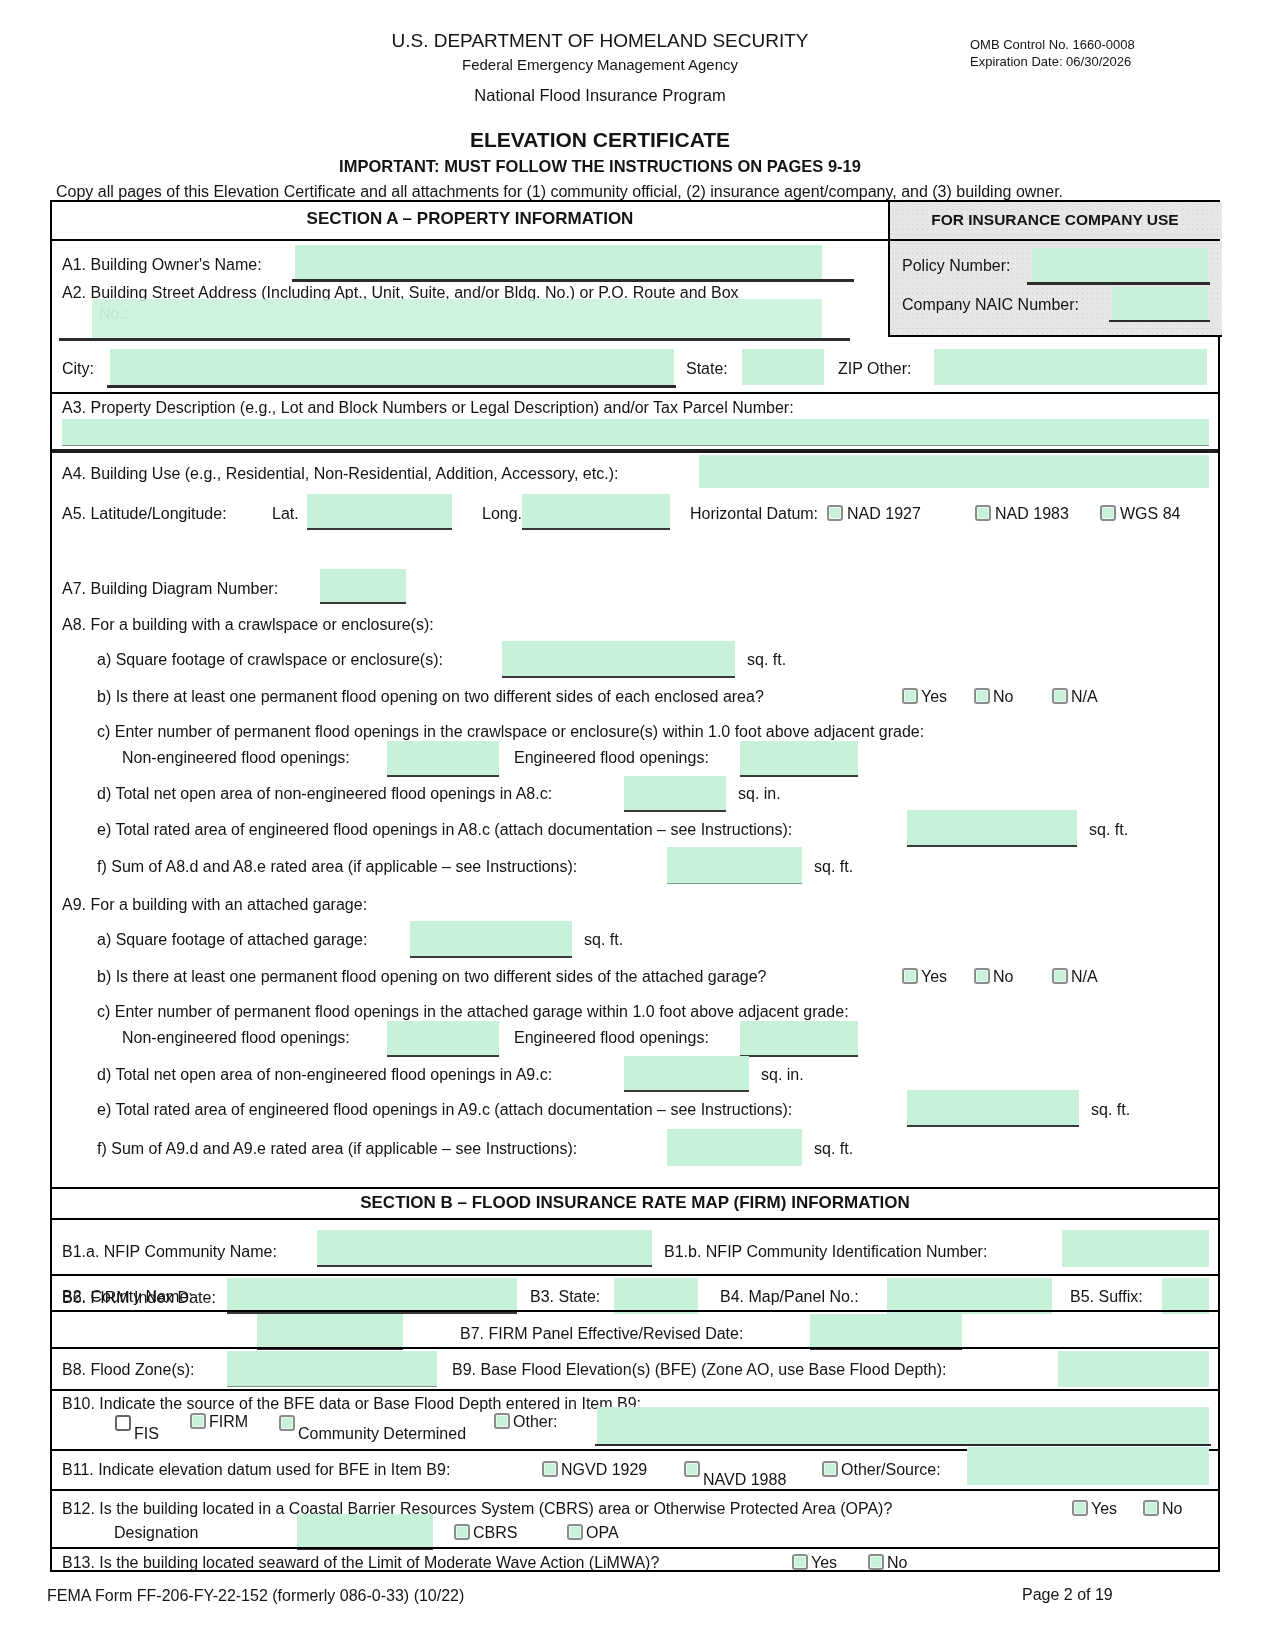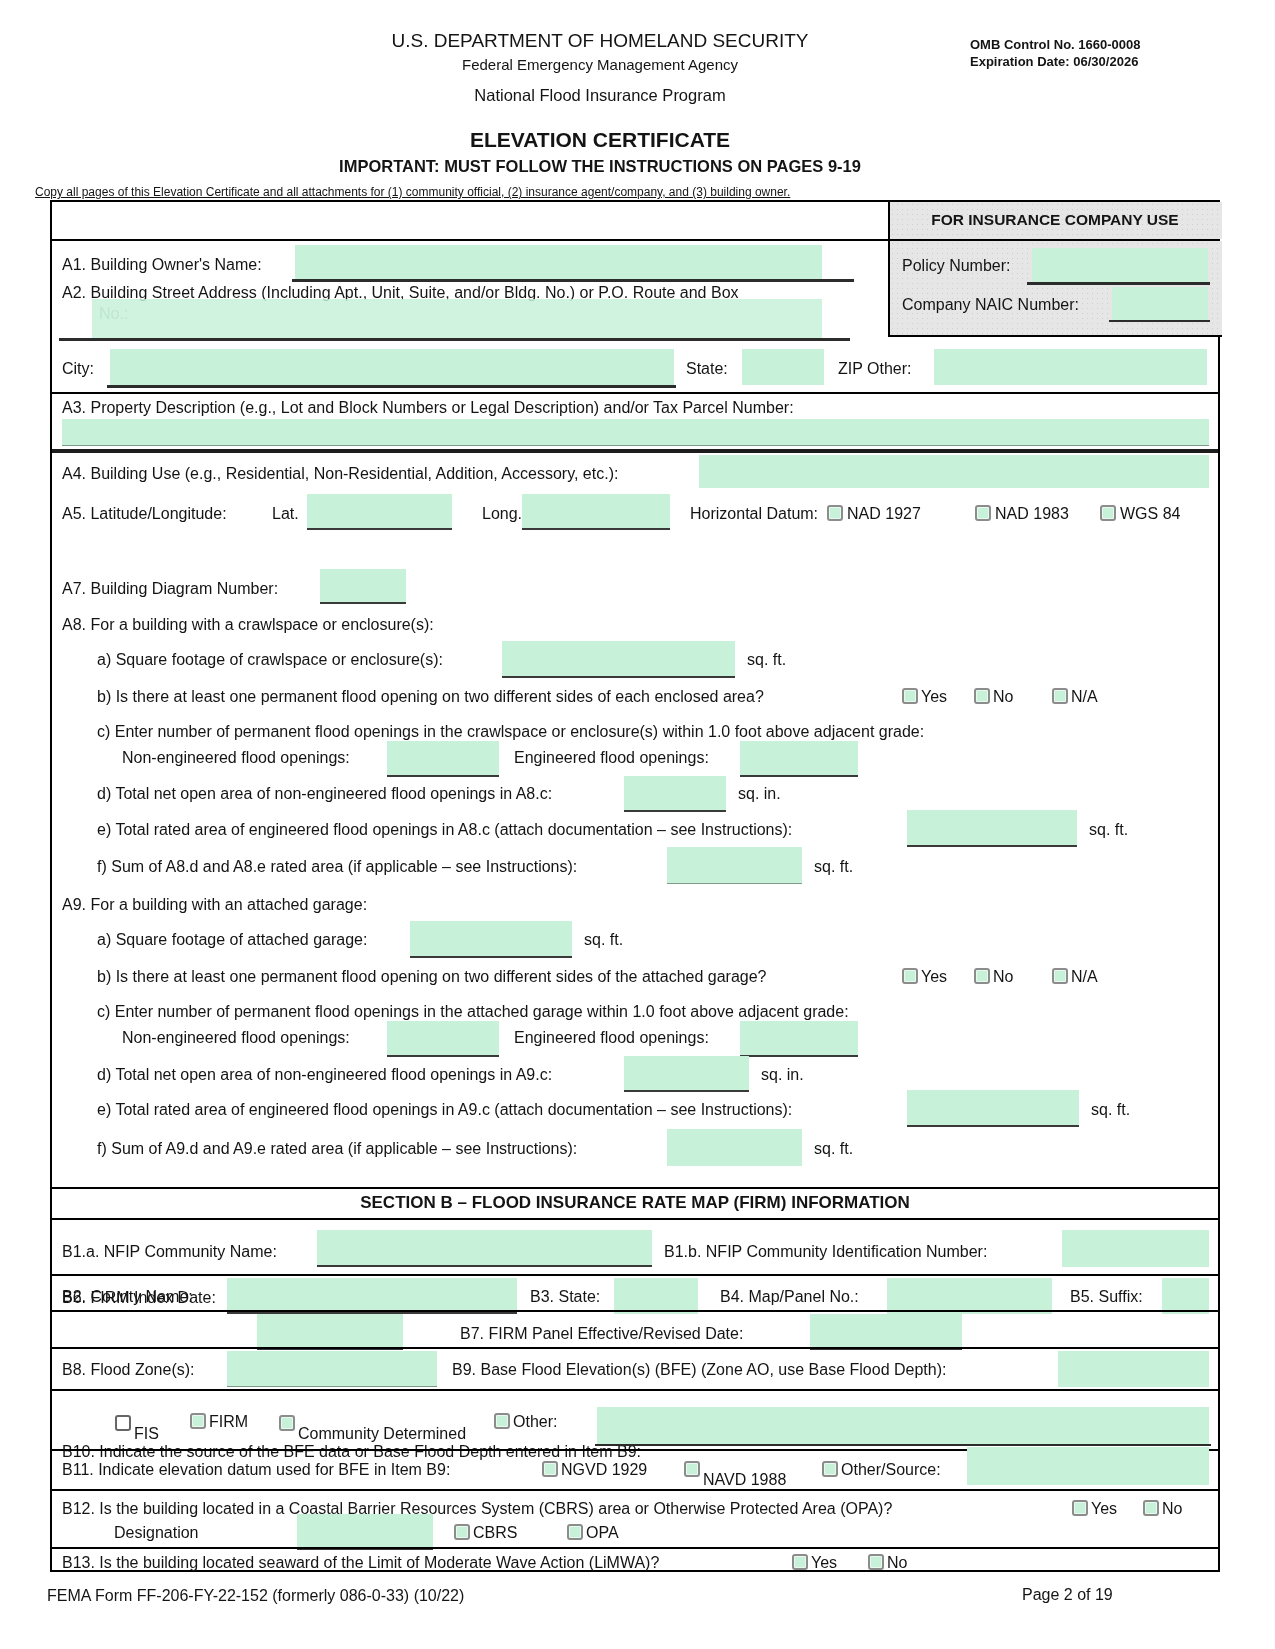--- a/index.html
+++ b/index.html
@@ -1,21 +1,21 @@
 <!DOCTYPE html>
 <html><head>
 <meta charset="utf-8">
 <style>
   html,body{margin:0;padding:0;background:#fff;}
   #page{position:relative;width:1275px;height:1649px;background:#ffffff;
         font-family:"Liberation Sans","DejaVu Sans",sans-serif;color:#141414;overflow:hidden;}
   .abs{position:absolute;}
   .ctr{position:absolute;left:0;width:1200px;text-align:center;white-space:nowrap;}
   .lbl{position:absolute;font-size:16px;line-height:20px;white-space:nowrap;color:#141414;}
-  .small{font-size:13px;line-height:17px;font-weight:bold;}
+  .small{font-size:13px;line-height:17px;}
   .b{font-weight:bold;}
   #formtable{position:absolute;left:50px;top:200px;width:1170px;height:1372px;
              border:2px solid #000;box-sizing:border-box;background:#fff;}
   .fld{position:absolute;background:#C7F1D9;}
   .fld.ul{border-bottom:2px solid #3a3a3a;box-sizing:border-box;}
   .fld.ulthin{border-bottom:1.5px solid #7d9c8c;box-sizing:border-box;}
   .uline{position:absolute;background:#2c2c2c;height:2.5px;}
   .rline{position:absolute;left:0;width:100%;height:1.5px;background:#000;}
   .thick{position:absolute;left:0;width:100%;height:4px;background:#1c1c1c;}
   .cb{position:absolute;width:16px;height:16px;background:#C7F1D9;border:2px solid #8c8c8c;
@@ -31,24 +31,25 @@
 
 <div id="page">
 
   <div class="ctr" style="top:30px;font-size:19px;">U.S. DEPARTMENT OF HOMELAND SECURITY</div>
   <div class="ctr" style="top:56px;font-size:15px;">Federal Emergency Management Agency</div>
   <div class="ctr" style="top:86px;font-size:16.5px;">National Flood Insurance Program</div>
   <div class="lbl small" style="left:970px;top:36px;">OMB Control No. 1660-0008</div>
   <div class="lbl small" style="left:970px;top:53px;">Expiration Date: 06/30/2026</div>
   <div class="ctr b" style="top:128px;font-size:21px;">ELEVATION CERTIFICATE</div>
   <div class="ctr b" style="top:157px;font-size:16.5px;">IMPORTANT: MUST FOLLOW THE INSTRUCTIONS ON PAGES 9-19</div>
-  <div class="lbl" style="left:35px;top:182px;font-size:12px;text-decoration:underline;">Copy all pages of this Elevation Certificate and all attachments for (1) community official, (2) insurance agent/company, and (3) building owner.</div>
+  <div class="lbl" style="left:56px;top:182px;font-size:16px;">Copy all pages of this Elevation Certificate and all attachments for (1) community official, (2) insurance agent/company, and (3) building owner.</div>
 
   <div id="formtable">
 
+    <div class="secttl" style="left:0;top:7px;width:836px;">SECTION A – PROPERTY INFORMATION</div>
     <div class="panel" style="left:836px;top:0;width:334px;height:37px;border-left:2px solid #000;"></div>
     <div class="abs b" style="left:836px;top:9px;width:334px;text-align:center;font-size:15.5px;white-space:nowrap;">FOR INSURANCE COMPANY USE</div>
     <div class="rline" style="top:37px;height:2px;"></div>
 
     <div class="panel" style="left:836px;top:39px;width:334px;height:96px;border-left:2px solid #000;border-bottom:2px solid #000;"></div>
     <div class="lbl" style="left:850px;top:54px;">Policy Number:</div>
     <div class="fld" style="left:980px;top:46px;width:176px;height:34px;"></div>
     <div class="uline" style="left:975px;top:80px;width:183px;"></div>
     <div class="lbl" style="left:850px;top:93px;">Company NAIC Number:</div>
     <div class="fld" style="left:1060px;top:85px;width:96px;height:33px;"></div>
@@ -183,21 +184,21 @@
     <div class="lbl" style="left:408px;top:1122px;">B7. FIRM Panel Effective/Revised Date:</div>
     <div class="fld ul" style="left:758px;top:1112px;width:152px;height:36px;"></div>
     <div class="rline" style="top:1145px;"></div>
 
     <div class="lbl" style="left:10px;top:1158px;">B8. Flood Zone(s):</div>
     <div class="fld ulthin" style="left:175px;top:1149px;width:210px;height:36px;"></div>
     <div class="lbl" style="left:400px;top:1158px;">B9. Base Flood Elevation(s) (BFE) (Zone AO, use Base Flood Depth):</div>
     <div class="fld" style="left:1006px;top:1149px;width:151px;height:36px;"></div>
     <div class="rline" style="top:1187px;"></div>
 
-    <div class="lbl" style="left:10px;top:1192px;margin-top:48px;">B10.  Indicate the source of the BFE data or Base Flood Depth entered in Item B9:</div>
+    <div class="lbl" style="left:10px;top:1192px;">B10.  Indicate the source of the BFE data or Base Flood Depth entered in Item B9:</div>
     <span class="cb white" style="left:63px;top:1213px;"></span>
     <div class="lbl" style="left:82px;top:1222px;">FIS</div>
     <span class="cb" style="left:138px;top:1211px;"></span>
     <div class="lbl" style="left:157px;top:1210px;">FIRM</div>
     <span class="cb" style="left:227px;top:1213px;"></span>
     <div class="lbl" style="left:246px;top:1222px;">Community Determined</div>
     <span class="cb" style="left:442px;top:1211px;"></span>
     <div class="lbl" style="left:461px;top:1210px;">Other:</div>
     <div class="fld" style="left:545px;top:1205px;width:612px;height:37px;"></div>
     <div class="uline" style="left:543px;top:1242px;width:616px;height:2px;"></div>

